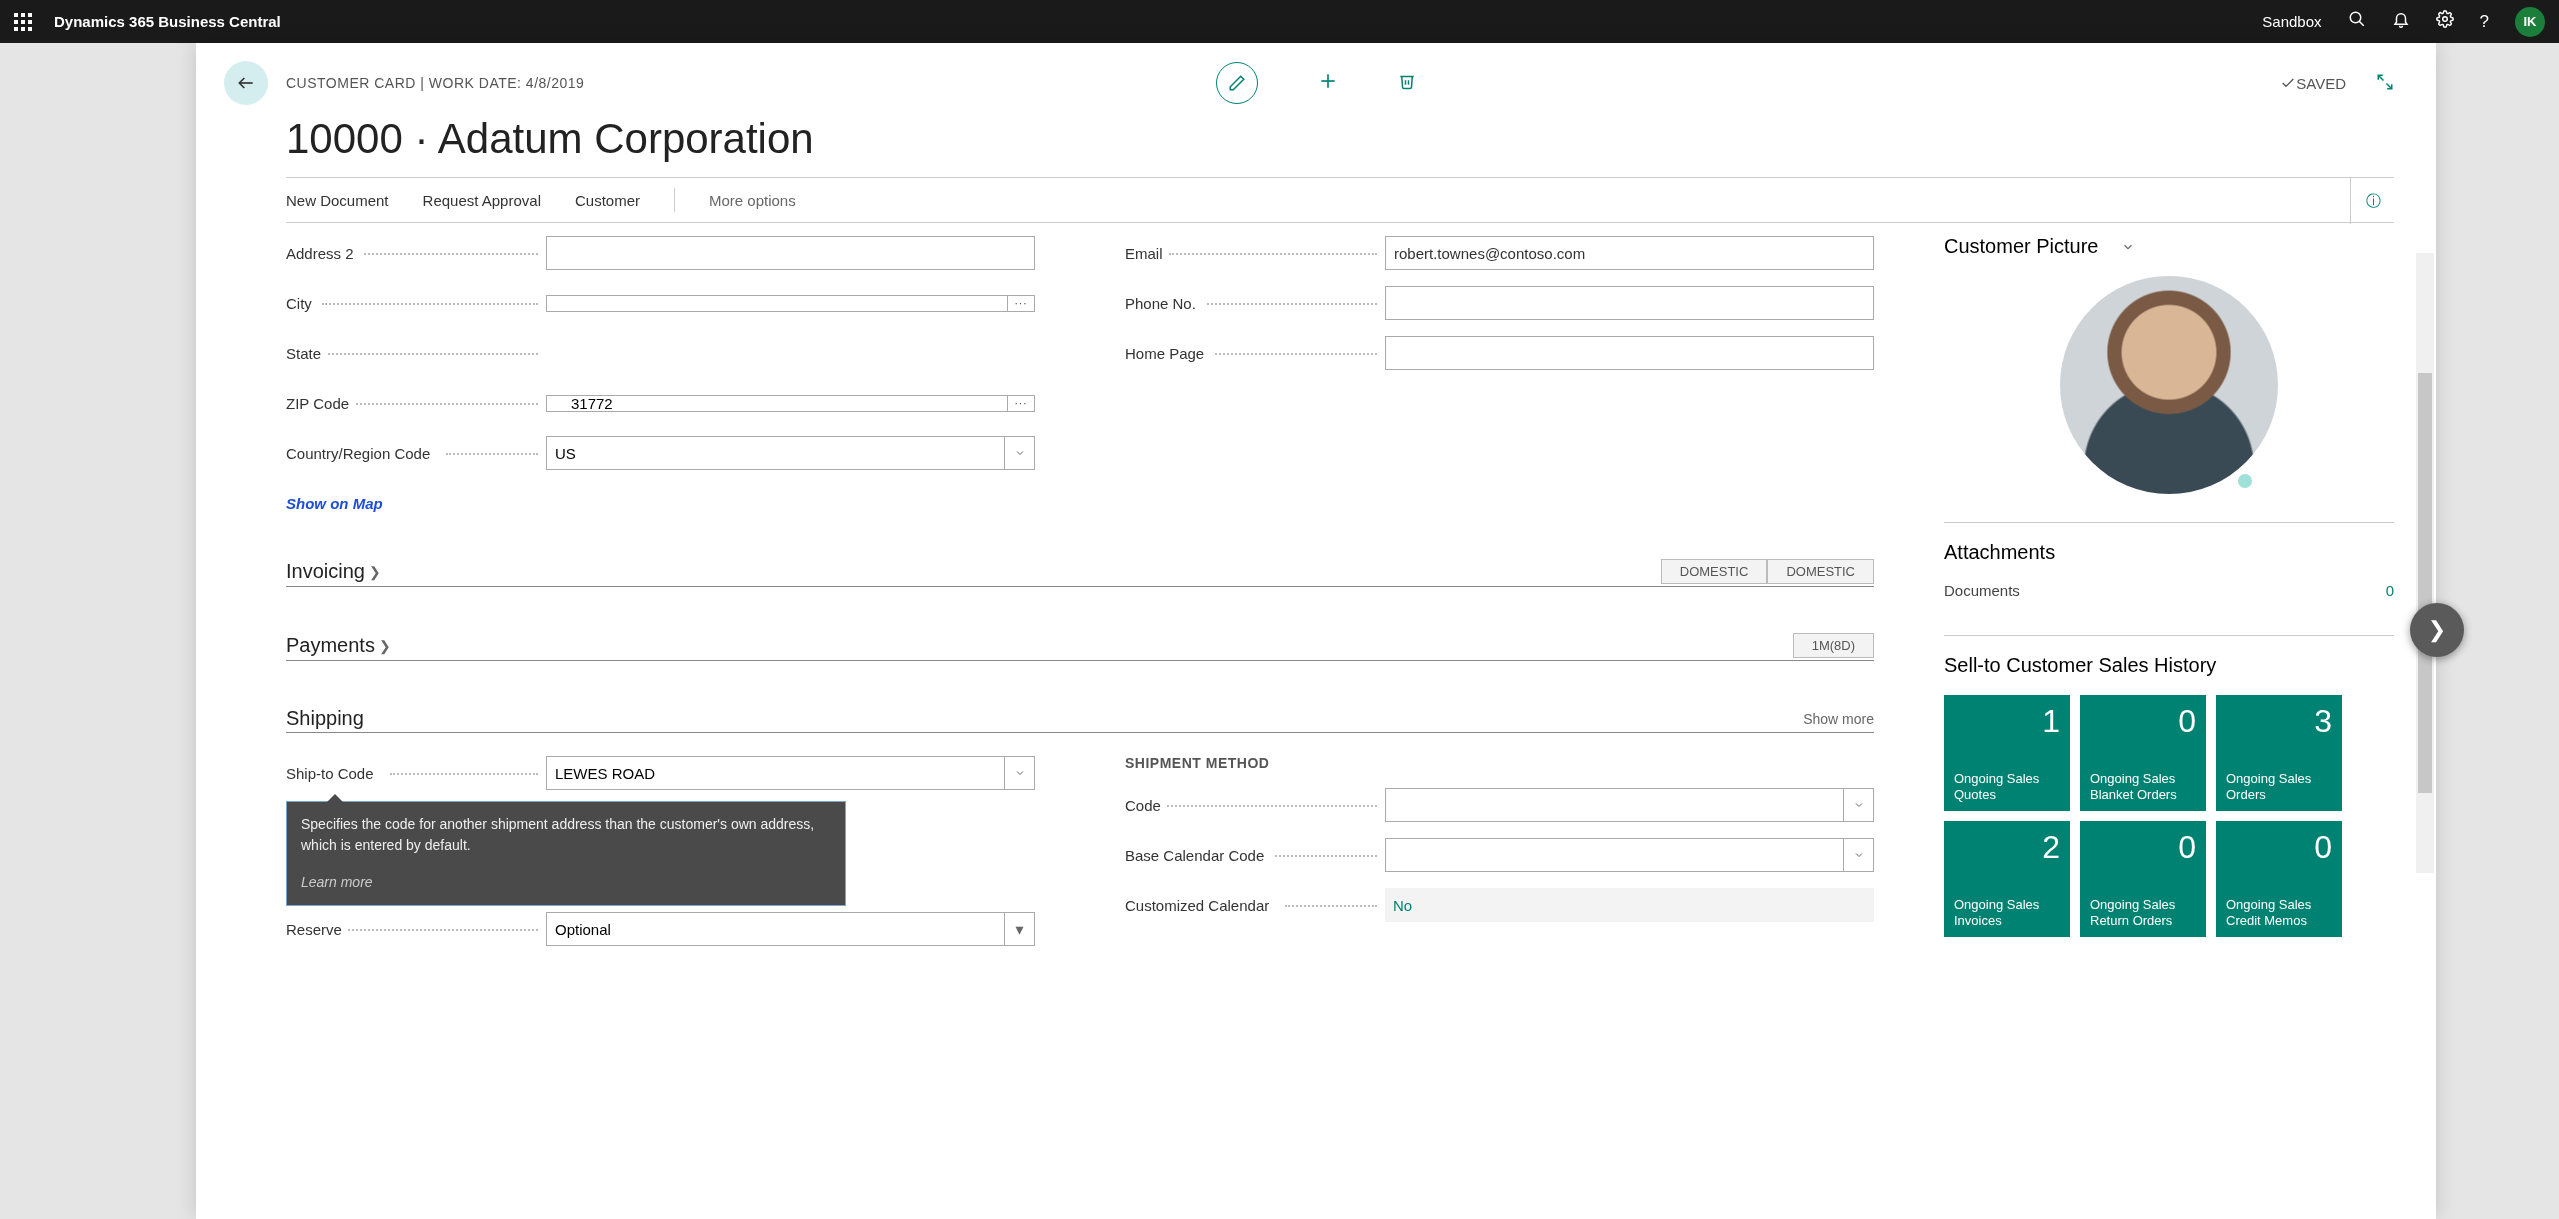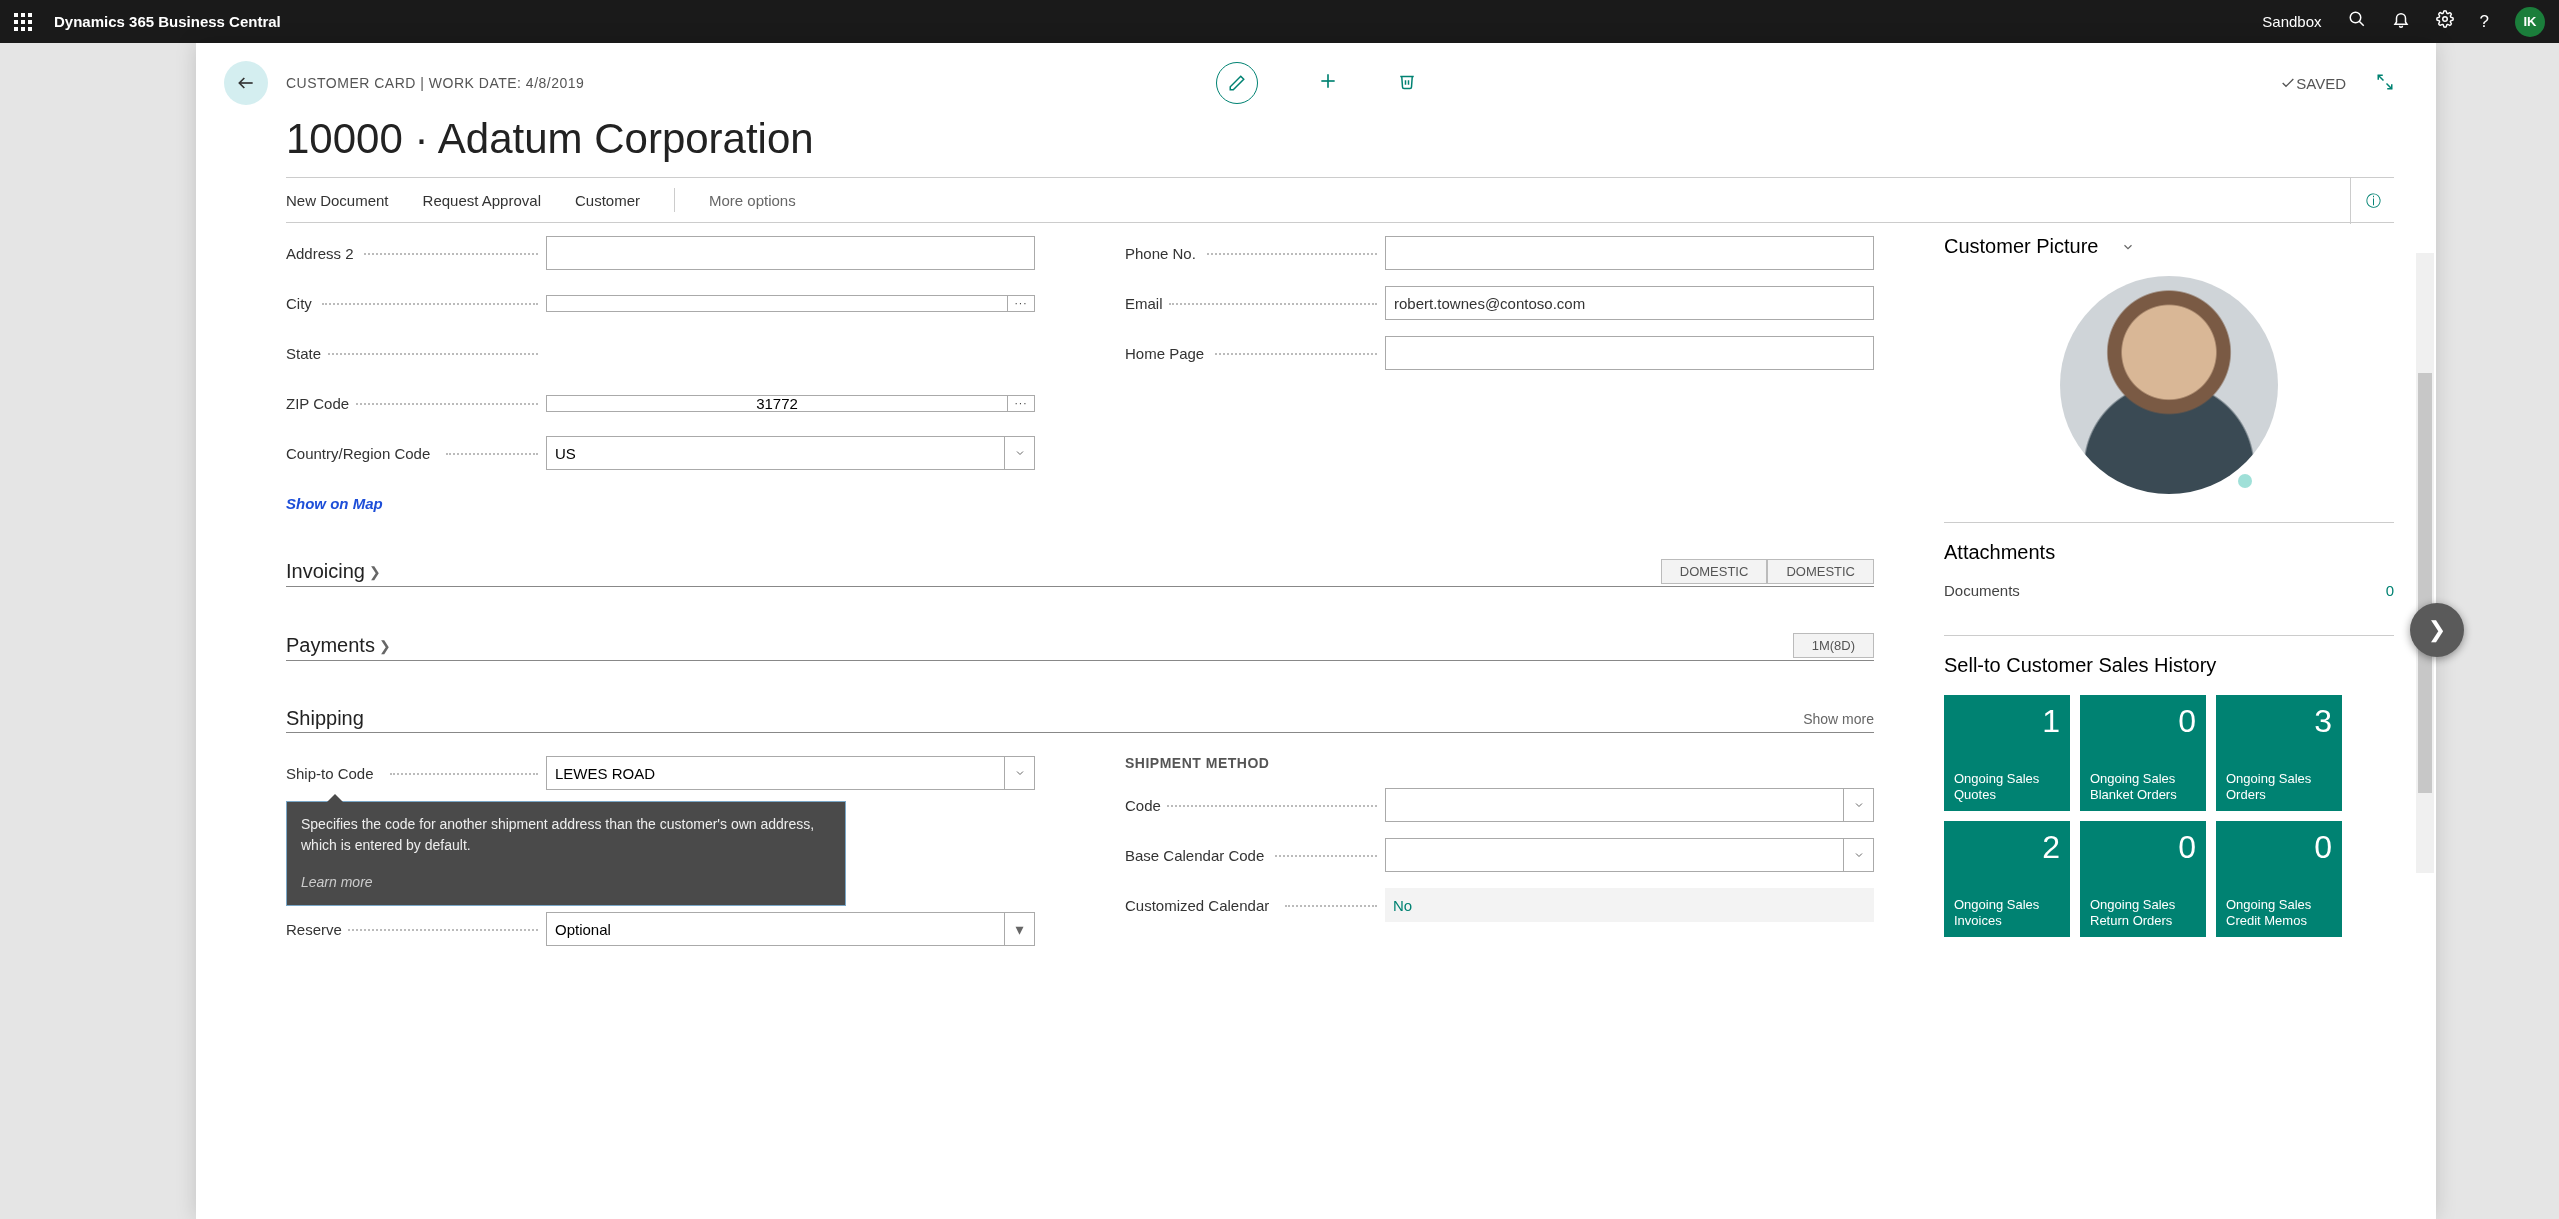--- a/index.html
+++ b/index.html
@@ -45,21 +45,21 @@
 .side-col { width: 480px; padding-left: 30px; border-left: none; }
 
 
 .form-grid { display: flex; gap: 90px; }
 .form-col { flex: 1; }
 .form-row { display: flex; align-items: center; margin-bottom: 14px; height: 36px; }
 .form-label { width: 260px; font-size: 15px; color: #333; white-space: nowrap; overflow: hidden; position: relative; }
 .form-label::after { content: ""; position: absolute; left: var(--lw, 100px); right: 8px; top: 50%; border-top: 2px dotted #bbb; }
 .form-input { flex: 1; height: 34px; border: 1px solid #aaa; padding: 0 8px; font-size: 15px; color: #333; background: #fff; position: relative; }
 .with-ellipsis { display: flex; }
-.with-ellipsis input { flex: 1; border: 1px solid #aaa; border-right: none; height: 17px; padding: 0 24px; font-size: 15px; text-align: center; }
+.with-ellipsis input { flex: 1; border: 1px solid #aaa; border-right: none; height: 17px; padding: 0 24px; font-size: 15px; }
 .ellipsis-btn { width: 28px; border: 1px solid #aaa; background: #fff; display: flex; align-items: center; justify-content: center; cursor: pointer; letter-spacing: 1px; font-size: 10px; color: #333; }
 .with-dd { display: flex; }
 .with-dd input, .with-dd .dd-text { flex: 1; border: 1px solid #aaa; height: 34px; padding: 0 8px; font-size: 15px; background: #fff; }
 .dd-caret { width: 30px; border: 1px solid #aaa; border-left: none; background: #fff; display: flex; align-items: center; justify-content: center; cursor: pointer; color: #666; }
 .readonly-val { flex:1; height:34px; display:flex; align-items:center; padding:0 8px; color:#008272; font-size:15px; background:#f3f3f3; }
 
 .link-action { color: #1d4ed8; font-size: 15px; font-weight: 600; cursor: pointer; margin-top: 10px; display: inline-block; font-style: italic; }
 
 
 .section { margin-top: 46px; }
@@ -238,26 +238,26 @@
                       <polyline points="6 9 12 15 18 9"></polyline>
                     </svg>
                 </div>
               </div>
             </div>
             <span class="link-action">Show on Map</span>
           </div>
 
           <div class="form-col">
             <div class="form-row">
+              <div class="form-label" style="--lw:44px">Email</div>
+              <input class="form-input" value="robert.townes@contoso.com" style="">
+            </div>
+            <div class="form-row">
               <div class="form-label" style="--lw:82px">Phone No.</div>
               <input class="form-input" value="" style="">
-            </div>
-            <div class="form-row">
-              <div class="form-label" style="--lw:44px">Email</div>
-              <input class="form-input" value="robert.townes@contoso.com" style="">
             </div>
             <div class="form-row">
               <div class="form-label" style="--lw:90px">Home Page</div>
               <input class="form-input" value="" style="">
             </div>
           </div>
         </div>
 
         <div class="section">
           <div class="section-head">

